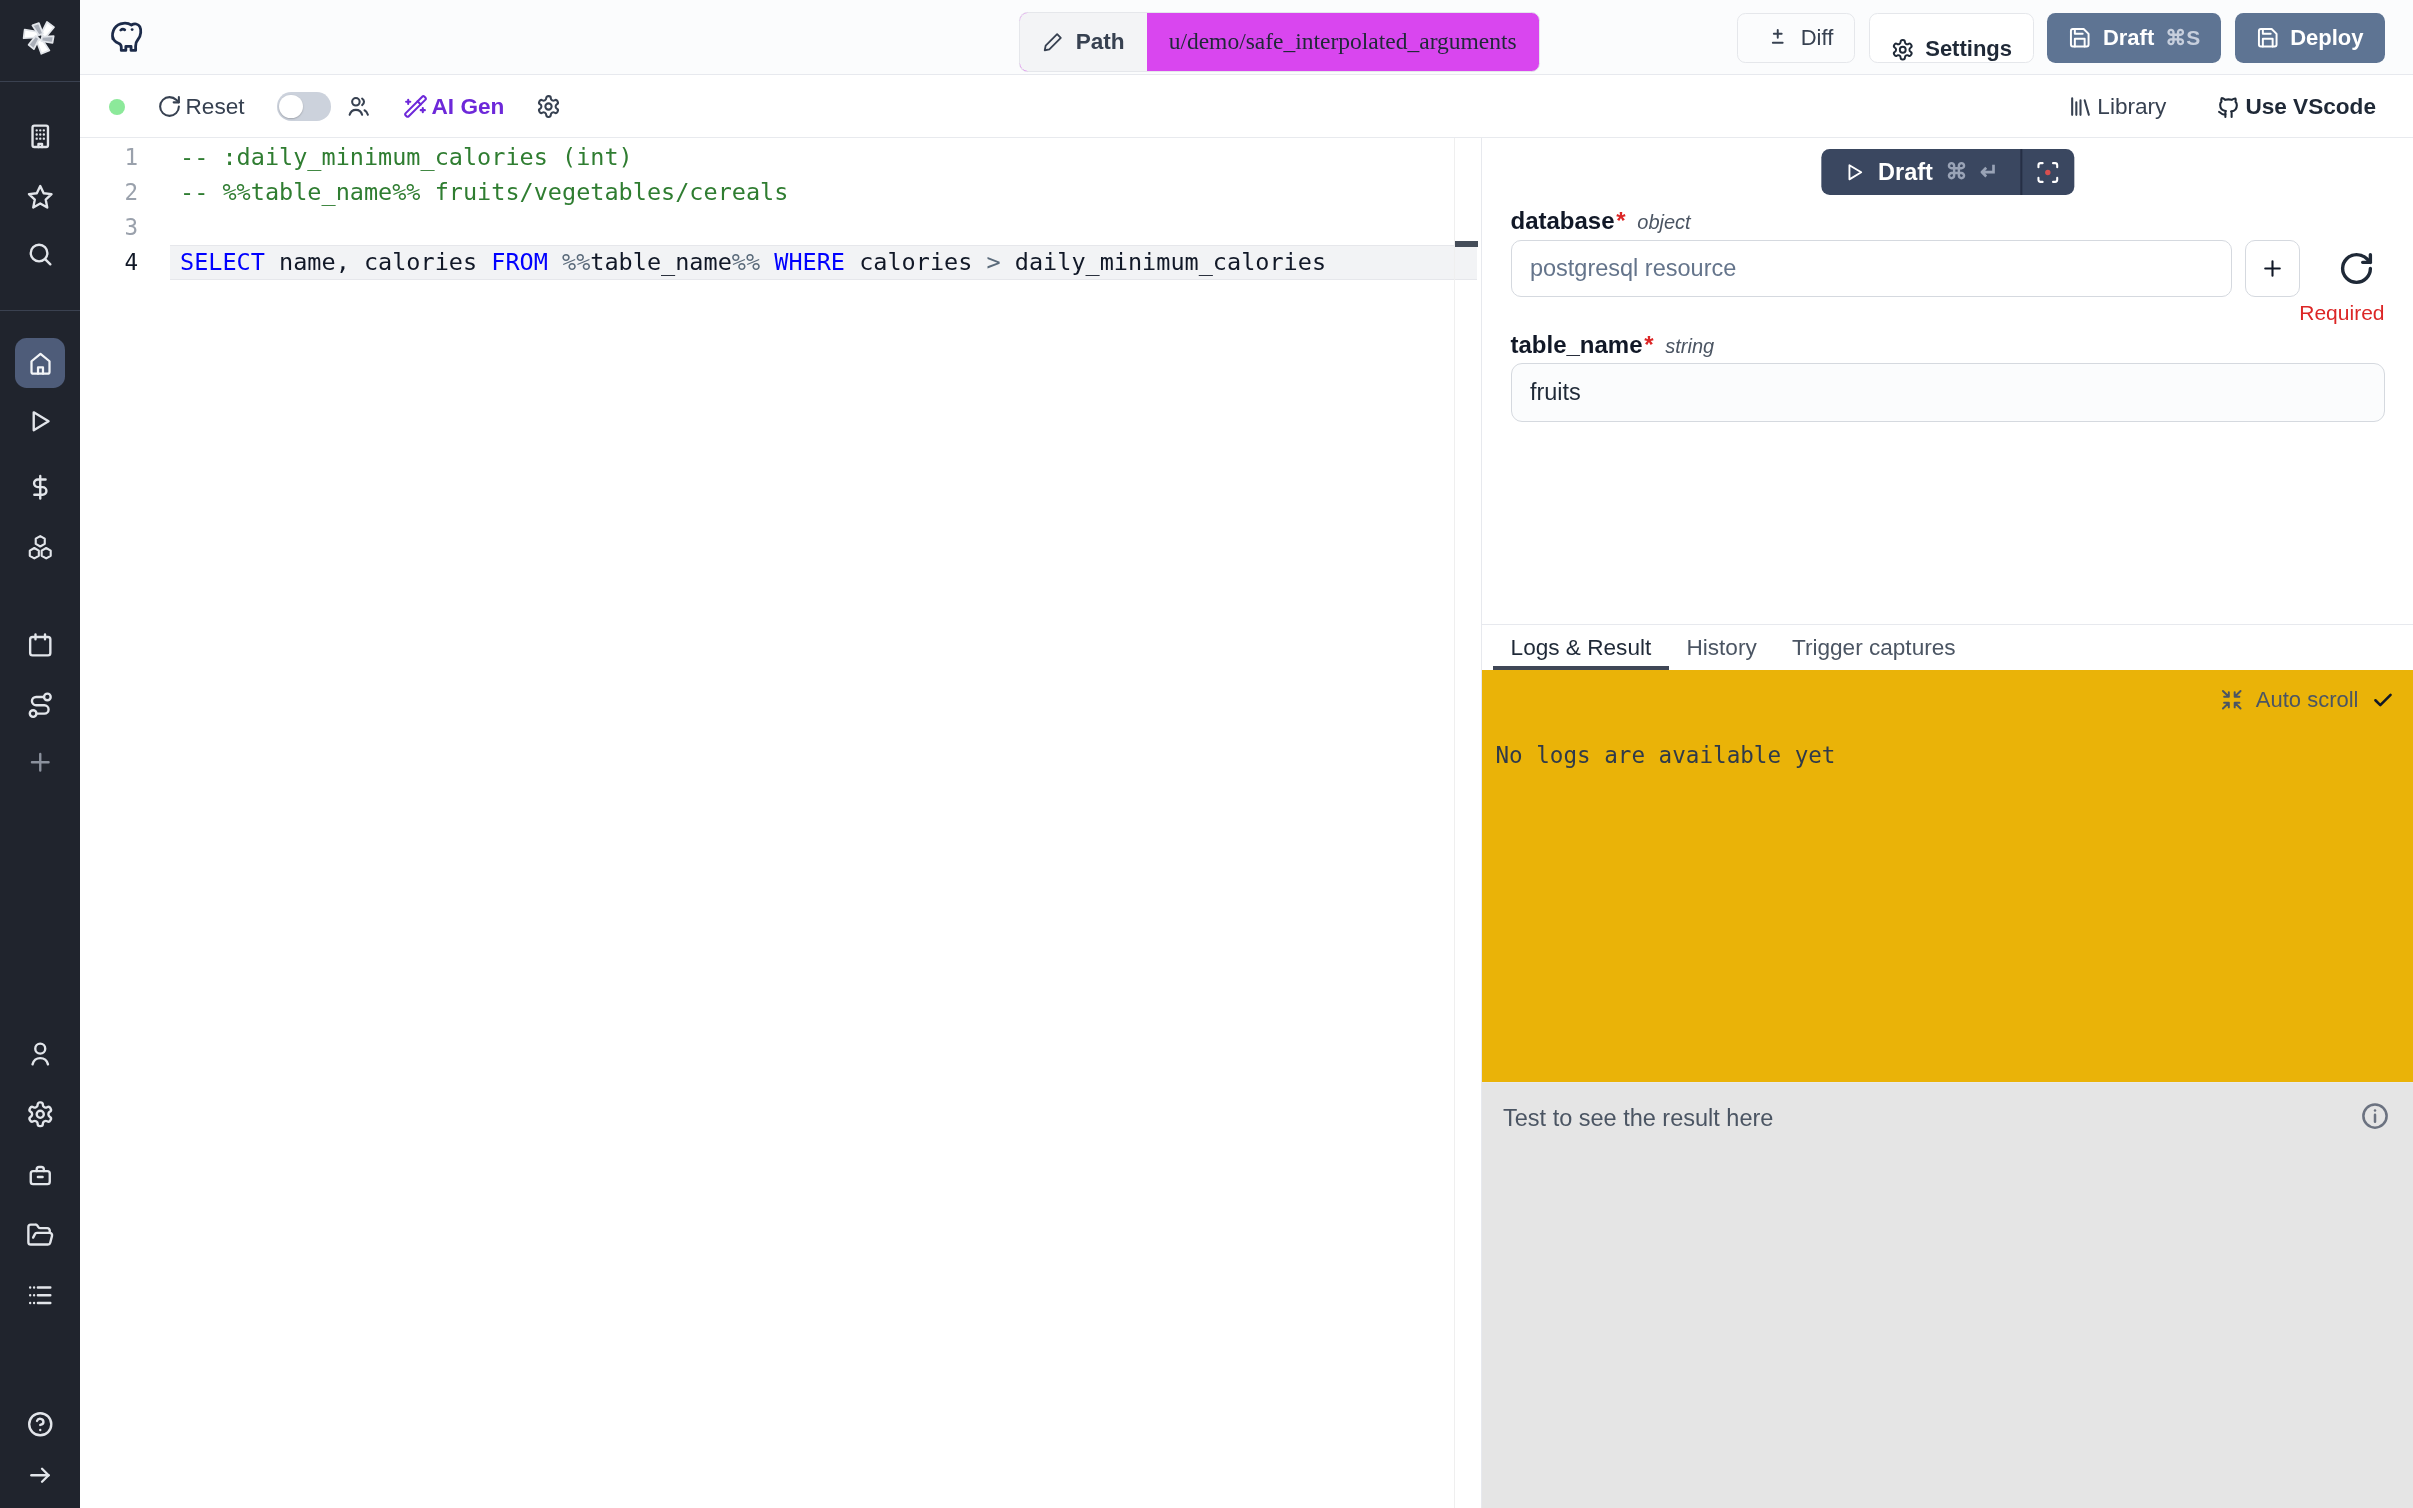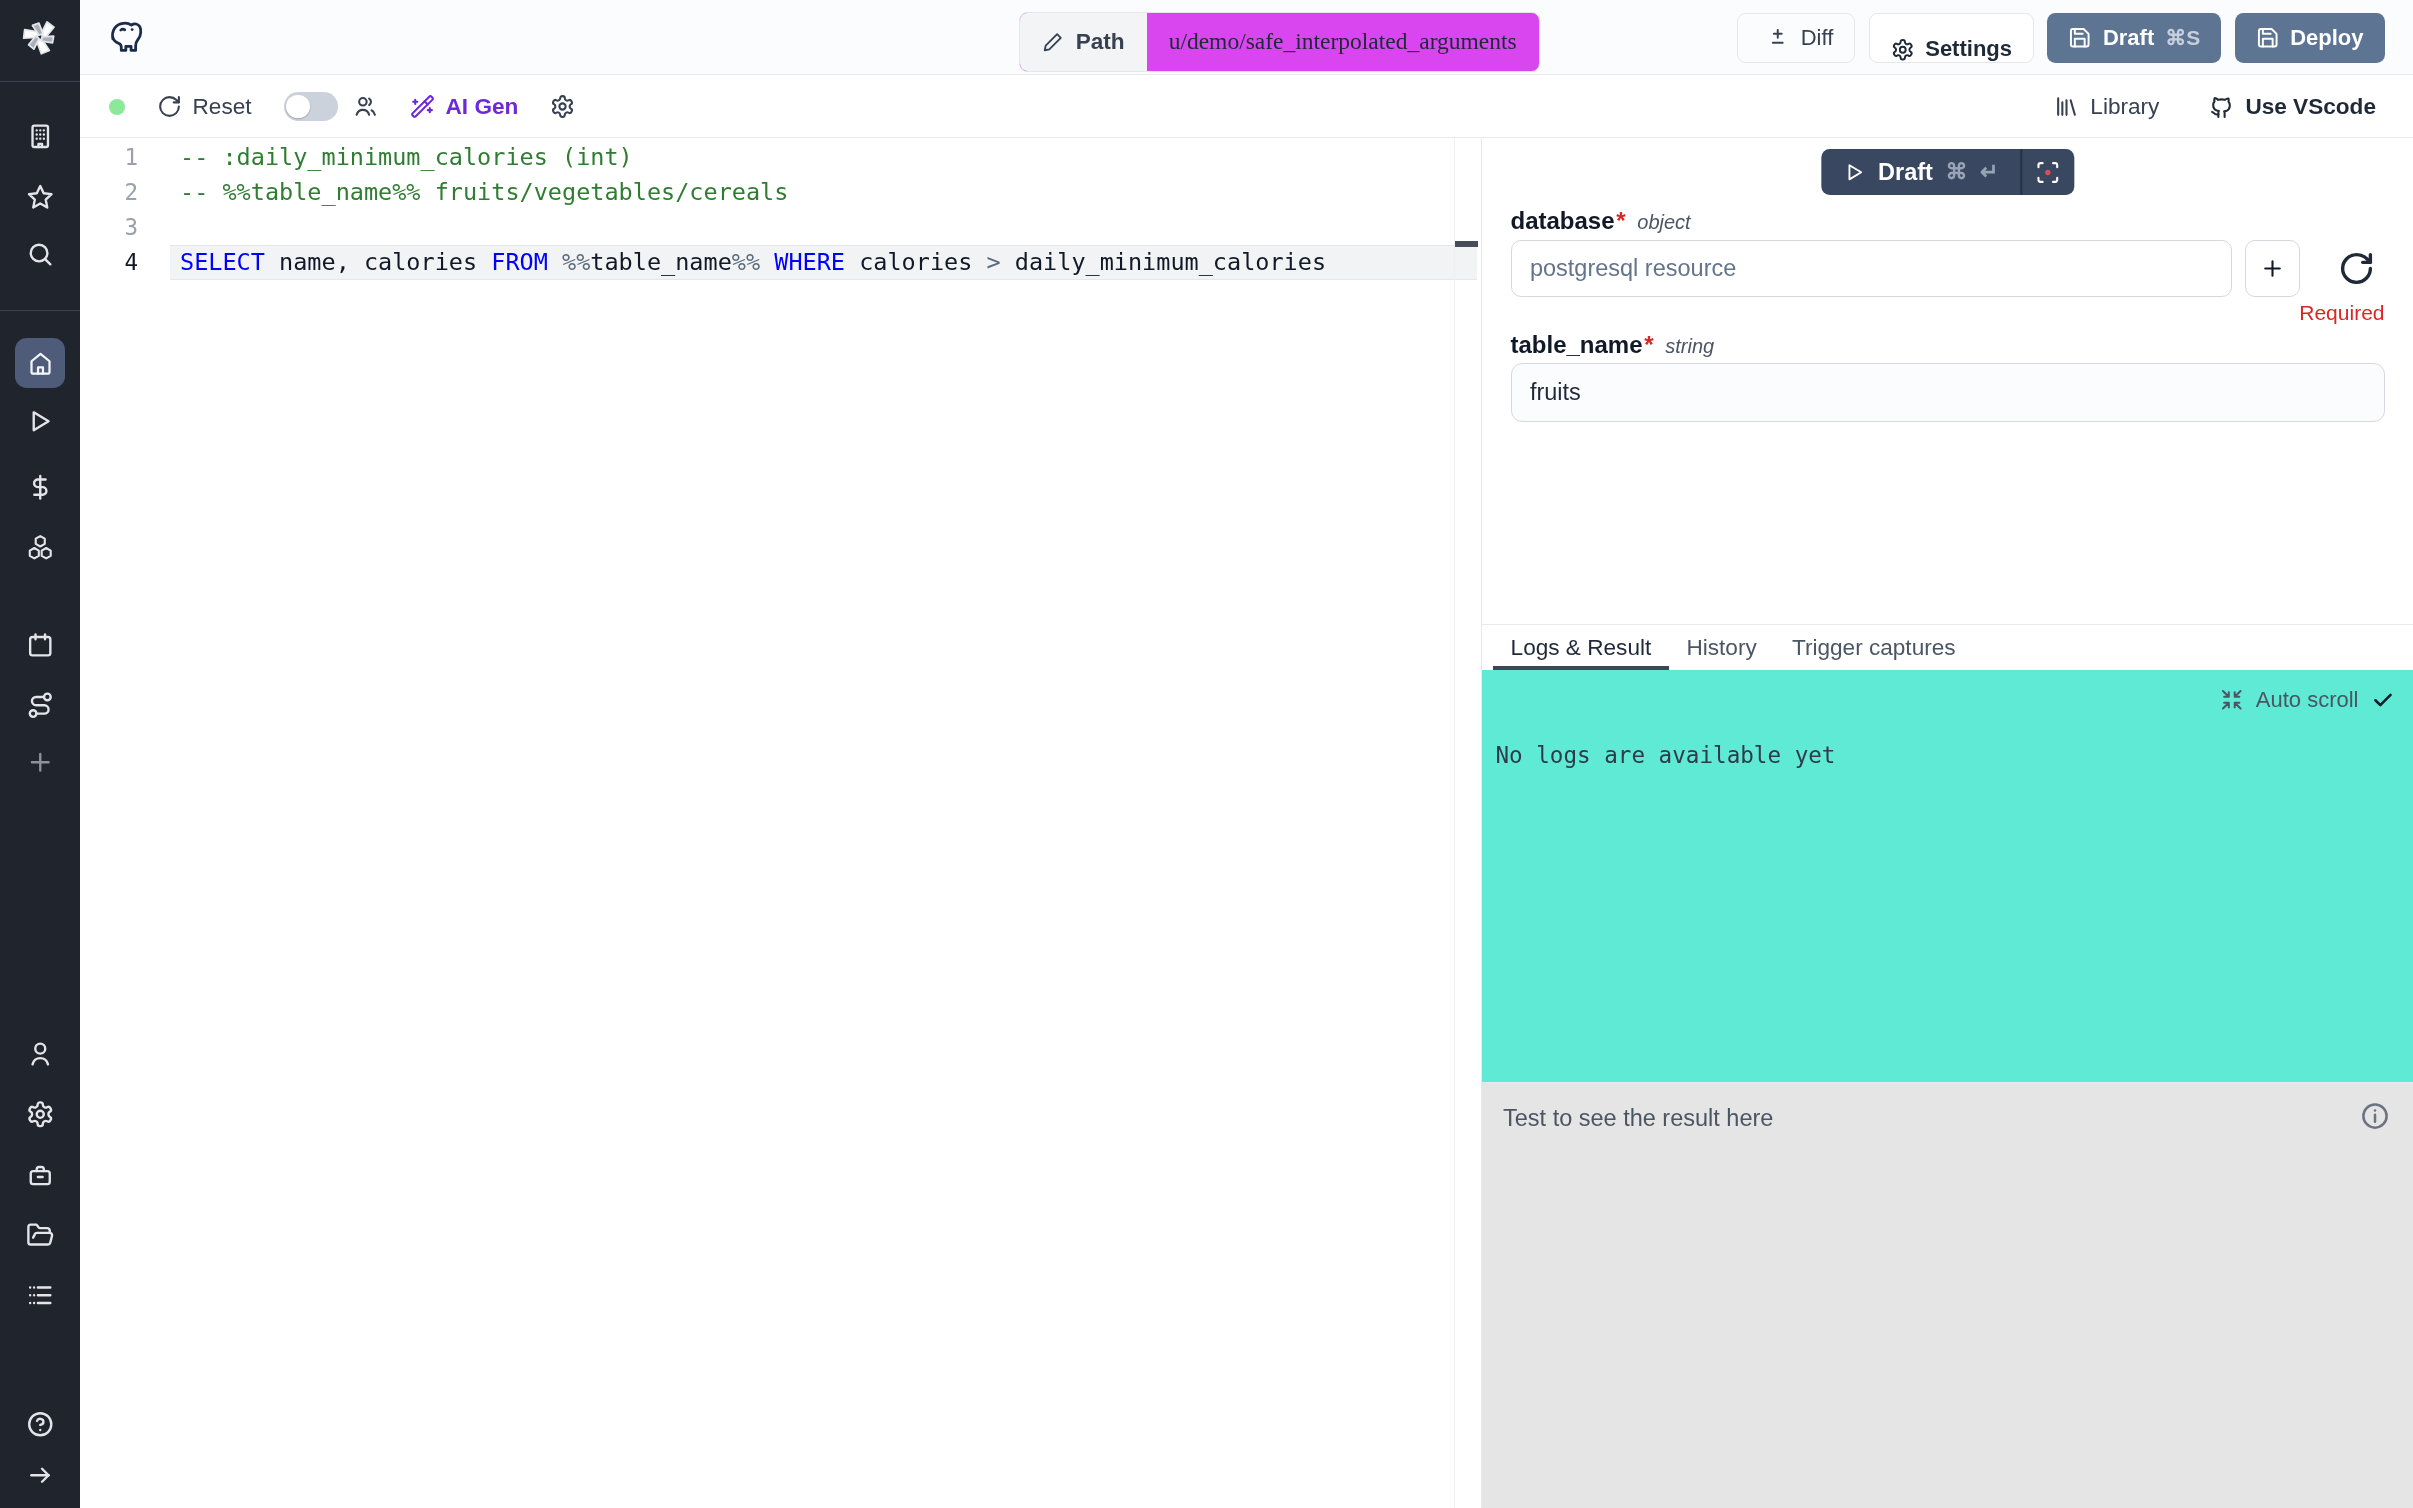--- a/index.html
+++ b/index.html
@@ -36,21 +36,21 @@
   .btn-light  { border:0.8px solid #e5e7eb; background:#fbfcfd; color:#374151;padding-left:28px; }
   .btn-white  { border:0.8px solid #e5e7eb; background:#ffffff; color:#1f2937; font-weight:600;align-items:flex-end; }
   .btn-primary{ background:var(--primary_button); color:#ffffff; font-weight:700; }
   .shortcut { color:#c7cfdd; font-weight:600; font-size:21px; }
 
   
   .toolbar { position:absolute; left:80px; top:75px; right:0; height:63px; background:#ffffff; border-bottom:0.8px solid #e8eaee; z-index:4; }
   .tb-left { position:absolute; left:28.5px; top:0; height:63px; display:flex; align-items:center; gap:32px; }
   .tb-right{ position:absolute; right:37px; top:0; height:63px; display:flex; align-items:center; gap:50px; }
   .dot { width:16px; height:16px; border-radius:50%; background:var(--status_green); }
-  .tb-group { display:flex; align-items:center; gap:11px; color:#374151; font-size:22.6px; cursor:pointer; }
+  .tb-group { display:flex; align-items:center; gap:4px; color:#374151; font-size:22.6px; cursor:pointer; }
   .tb-group svg { width:25px; height:25px; }
   .toggle { width:54px; height:28.5px; border-radius:14.2px; background:#ccd2dc; position:relative; cursor:pointer; }
   .toggle .knob { position:absolute; left:2.5px; top:2.5px; width:23.5px; height:23.5px; border-radius:50%; background:#fff; box-shadow:0 0.8px 1.7px rgba(0,0,0,.25); }
   .ai { color:var(--ai_purple); font-weight:700; }
   .strong { color:#1f2937; font-weight:700; }
 
   
   .editor { position:absolute; left:80px; top:138px; width:1400px; bottom:0; background:#ffffff; }
   .gutter { position:absolute; left:0; top:1.7px; width:58px; text-align:right; font-family:"DejaVu Sans Mono", monospace; font-size:22.6px; line-height:35px; color:#9aa1ac; }
   .gutter .ln { height:35px; }
@@ -88,21 +88,21 @@
   .refresh-btn { position:absolute; left:856px; top:112px; width:37px; height:37px; color:#1f2937; cursor:pointer; }
   .refresh-btn svg { width:37px; height:37px; stroke-width:2.2; }
   .required-note { position:absolute; right:28.5px; top:163px; color:var(--required_red); font-size:21px; }
   .f2-input { position:absolute; left:28.5px; top:225px; right:28.5px; height:59px; background:#fbfcfd; border-radius:11px; }
 
   .tabs { position:absolute; left:0; right:0; top:486px; height:46px; border-top:0.8px solid #e7e9ee; display:flex; padding:0 11px; }
   .tab { position:relative; display:flex; align-items:center; padding:0 17.6px; font-size:22.6px; color:#4b5563; cursor:pointer; }
   .tab.active { color:#1f2937; }
   .tab.active::after { content:""; position:absolute; left:0; right:0; bottom:0; height:4.2px; background:#3f4756; }
 
-  .logs { position:absolute; left:0; right:0; top:532px; height:412px; background:#5eead4; }
+  .logs { position:absolute; left:0; right:0; top:532px; height:412px; background:#eab308; }
   .autoscroll { position:absolute; right:18.4px; top:17px; display:flex; align-items:center; gap:12.6px; color:#4b5563; font-size:22px; cursor:pointer; }
   .autoscroll svg { width:23.5px; height:23.5px; }
   .autoscroll .check { color:#111827; }
   .log-empty { position:absolute; left:13.4px; top:72px; font-family:"DejaVu Sans Mono", monospace; font-size:22.6px; color:#2f3a4a; }
 
   .result { position:absolute; left:0; right:0; top:944px; bottom:0; background:#e5e5e5; border-top:0.8px solid #e7e9ee; }
   .result-empty { position:absolute; left:21px; top:22px; font-size:23.5px; color:#4b5563; }
   .info-btn { position:absolute; right:23.5px; top:18.4px; color:#6b7280; cursor:pointer; }
   .info-btn svg { width:30px; height:30px; }
 </style>

